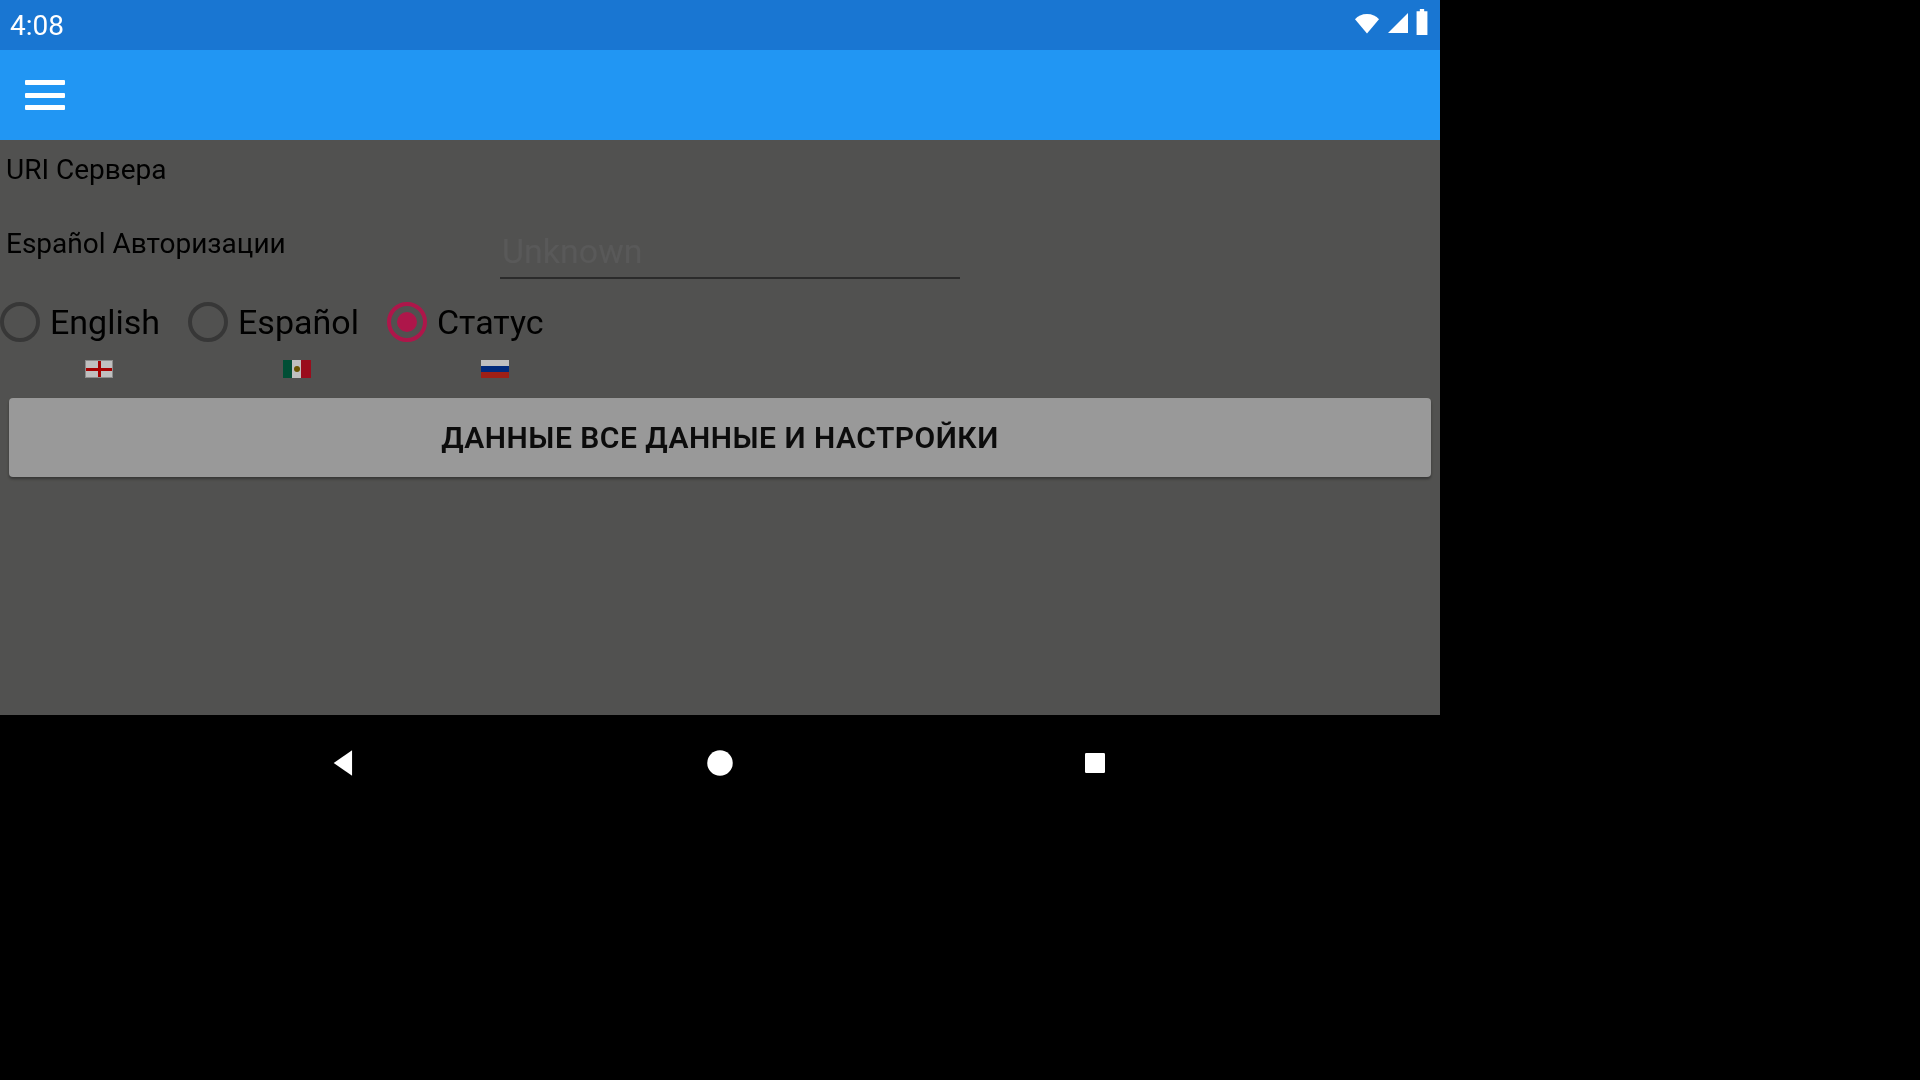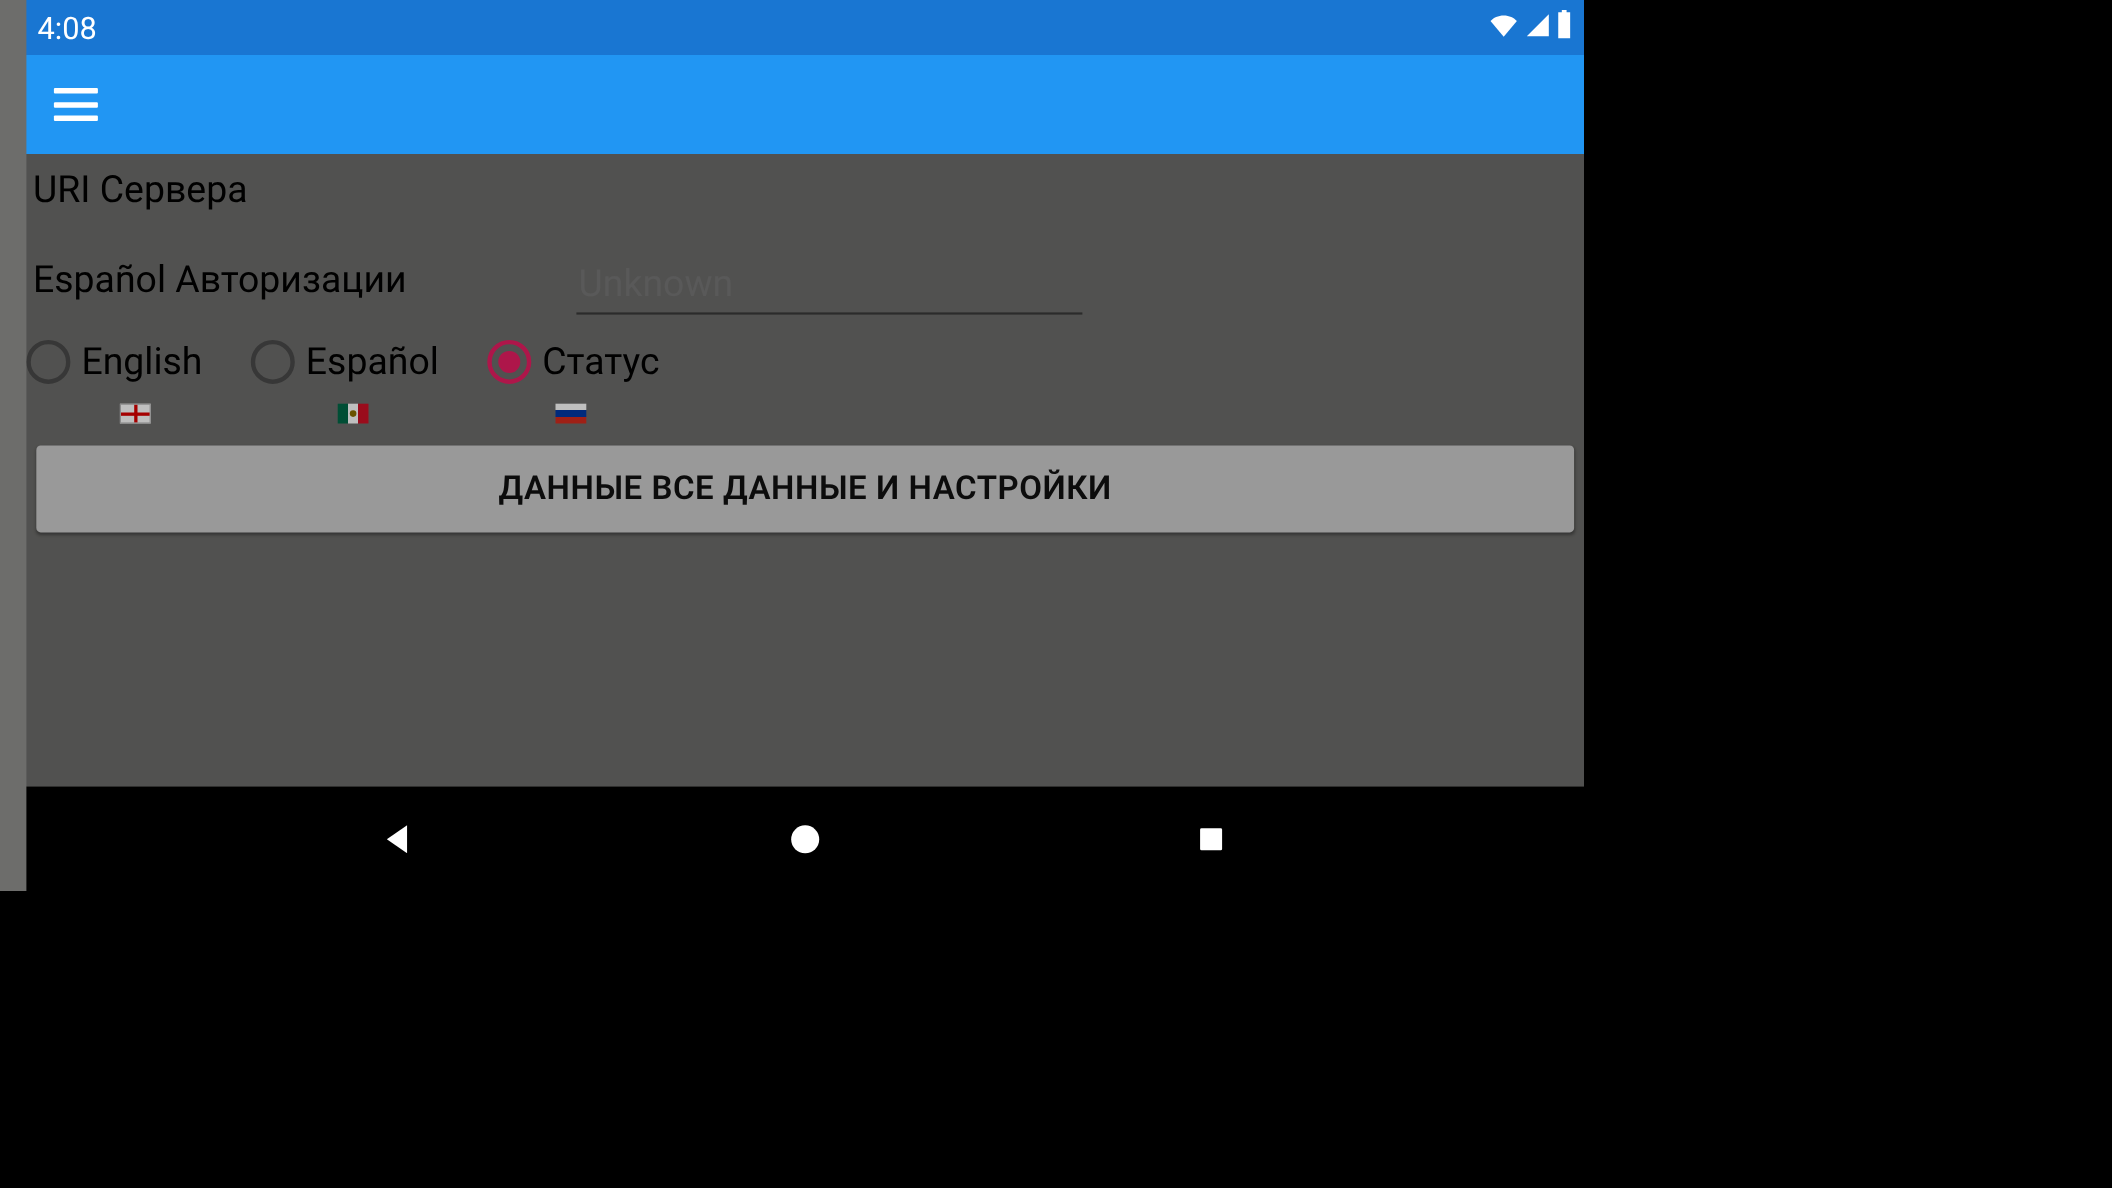--- a/index.html
+++ b/index.html
@@ -1,38 +1,38 @@
 <!DOCTYPE html>
 <html><head>
 <meta charset="utf-8">
 <style>
   * { margin:0; padding:0; box-sizing:border-box; font-family:Roboto,Arial,sans-serif; }
   html,body { width:1440px; height:810px; overflow:hidden; background:#000; }
-  .screen { width:1440px; height:810px; display:flex; flex-direction:column; background:#6d6d6b; position:relative;padding-left:24px; }
+  .screen { width:1440px; height:810px; display:flex; flex-direction:column; background:#6d6d6b; position:relative; }
   
   .statusbar { height:50px; background:#1976d2; color:#fff; display:flex; align-items:center; justify-content:space-between; padding:0 10px; font-size:28px; }
   .statusbar .right { display:flex; align-items:center; gap:4px; }
   .statusbar svg { fill:#fff; }
   
   .appbar { height:90px; background:#2196f3; display:flex; align-items:center; padding:0 25px; }
   .hamburger { width:40px; height:30px; display:flex; flex-direction:column; justify-content:space-between; cursor:pointer; }
   .hamburger span { display:block; height:5px; background:#fff; border-radius:1px; }
   
   .content-wrap { position:relative; flex:1; }
   .content { position:absolute; inset:0; padding:0; }
   .dim { position:absolute; inset:0; background:rgba(0,0,0,0.25); pointer-events:none; }
   .row { display:flex; align-items:flex-start; padding:5px 0 0 0; }
-  .label { width:500px; font-size:34px; color:#000; padding-left:6px; padding-top:8px; }
+  .label { width:500px; font-size:28px; color:#000; padding-left:6px; padding-top:8px; }
   .field { flex:1; font-size:34px; padding-right:10px; }
   .input-underline { border:none; border-bottom:2px solid #3a3a3a; background:transparent; font-size:34px; color:#000; width:100%; padding:12px 2px 6px 2px; outline:none; }
   .input-ro { border:none; border-bottom:2px solid #3a3a3a; background:transparent; font-size:34px; color:#777; width:460px; padding:12px 2px 6px 2px; display:inline-block; }
   .row2 { margin-top:28px; }
   .row3 { margin-top:18px; }
   
-  .lang-row { display:flex; align-items:center; gap:24px; }
+  .lang-row { display:flex; align-items:center; gap:8px; }
   .radio-item { display:flex; align-items:center; gap:10px; margin-right:20px; cursor:pointer; }
   .radio-outer { width:40px; height:40px; border:4px solid #4a4a4a; border-radius:50%; display:flex; align-items:center; justify-content:center; }
   .radio-item.selected .radio-outer { border-color:#e91e63; }
   .radio-inner { width:20px; height:20px; border-radius:50%; background:transparent; }
   .radio-item.selected .radio-inner { background:#e91e63; }
   .radio-label { font-size:34px; color:#000; }
   
   .flags-row { display:flex; margin-top:18px; }
   .flag-slot { width:198px; display:flex; justify-content:center; }
   .flag { width:28px; height:18px; display:block; }

